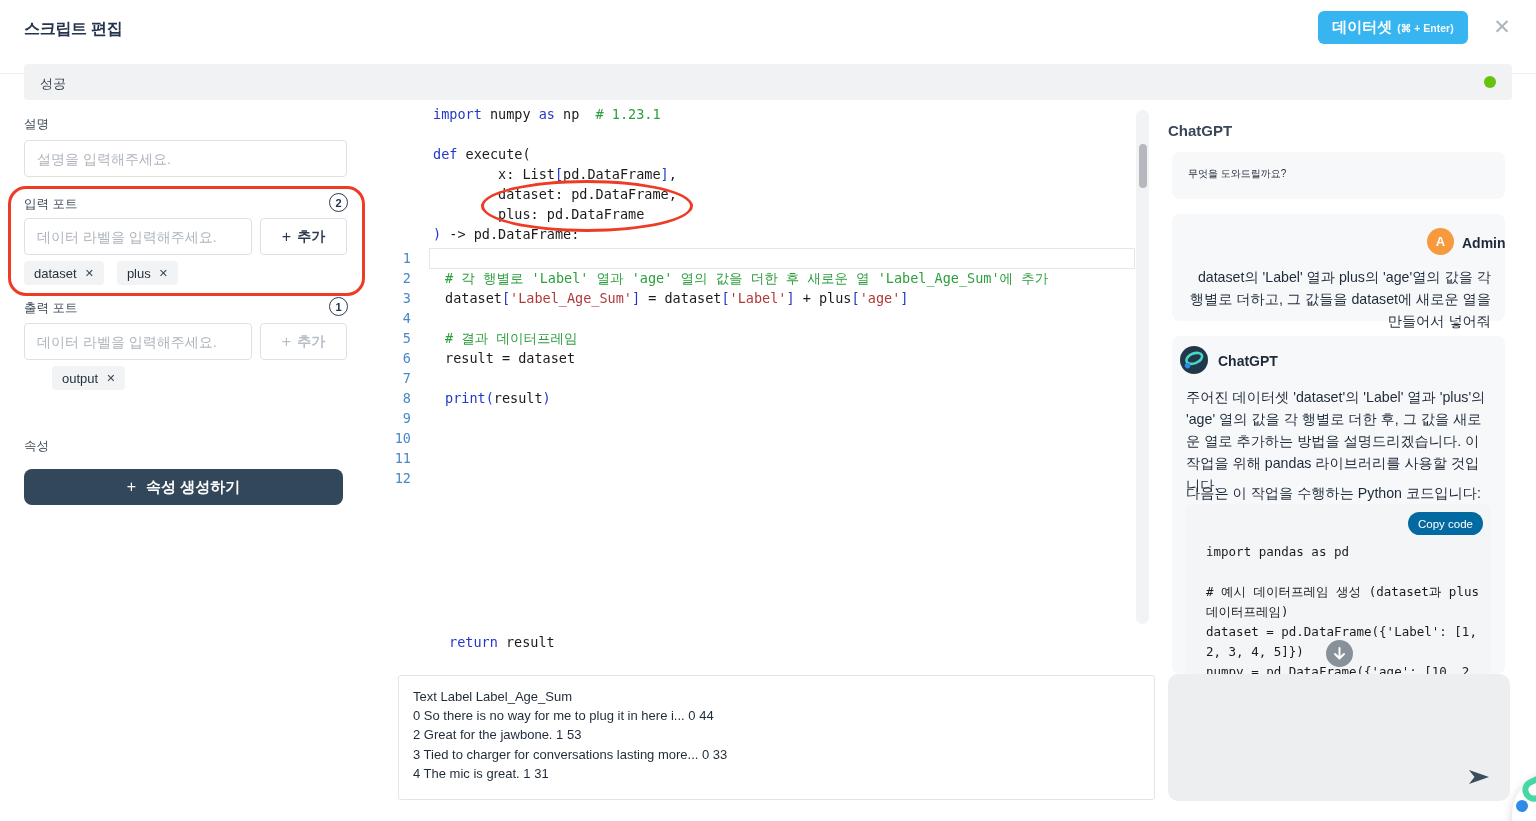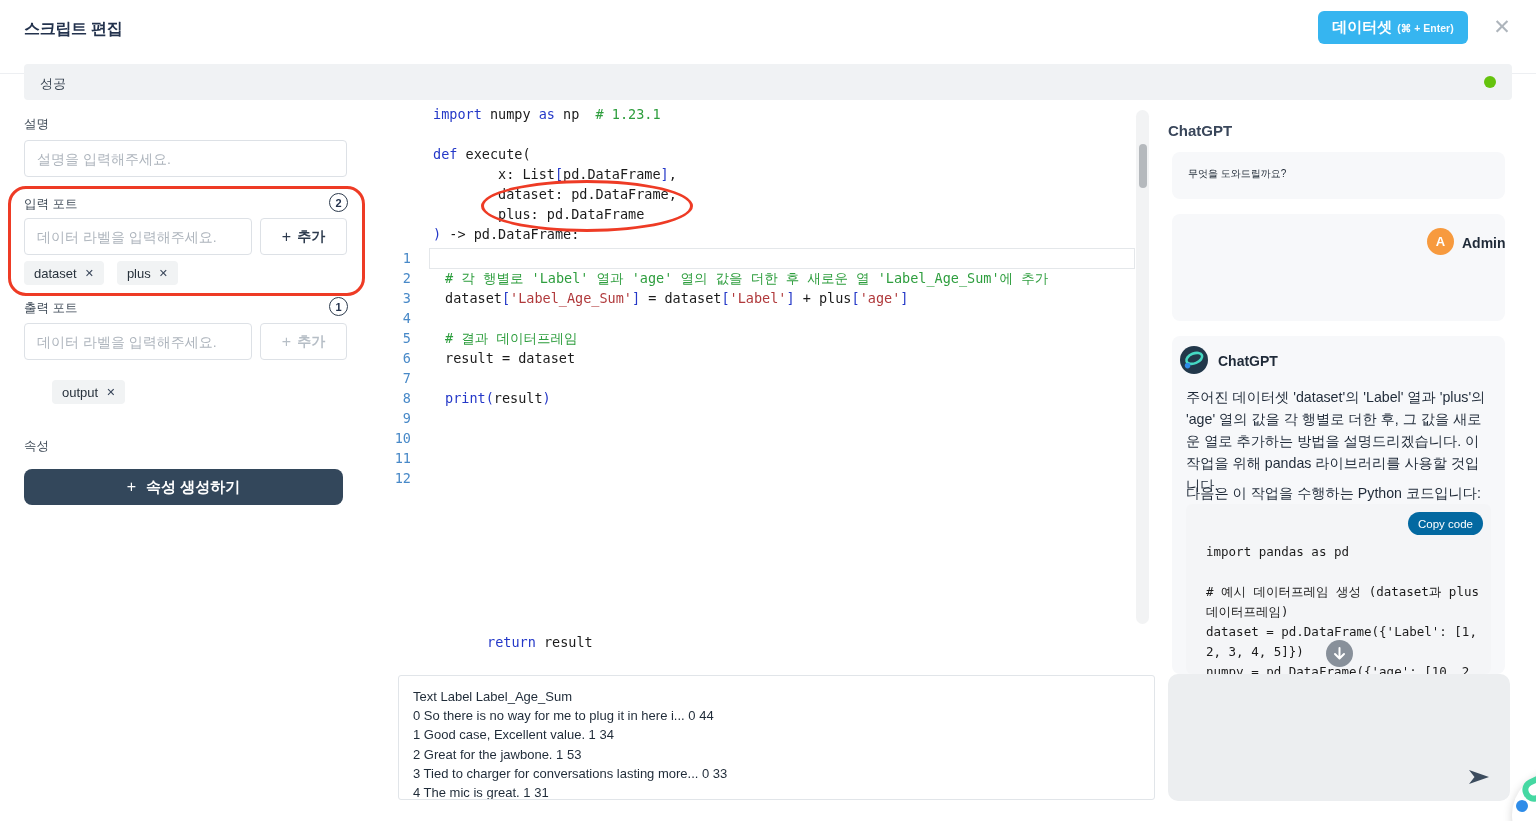--- a/index.html
+++ b/index.html
@@ -46,21 +46,21 @@
   .code-lines .cline { height:20px; line-height:20px; font-size:13.5px; white-space:pre; }
   .tok-kw { color:#2438c8; }
   .tok-pl { color:#1b1b1b; }
   .tok-cm { color:#2e9e3e;margin-top:48px; }
   .tok-st { color:#b0393b; }
   .tok-br { color:#2438c8; }
   .line1-box { position:absolute; left:44px; top:140px; width:706px; height:21px; border:1px solid #e4e7ea; background:#fff; }
   .annot-ellipse { position:absolute; left:96px; top:72px; width:212px; height:52px; border:3px solid #ee3b25; border-radius:50%; pointer-events:none; z-index:30; }
   .vscroll { position:absolute; left:751px; top:2px; width:13px; height:514px; background:#f2f3f4; border-radius:7px; }
   .vthumb { position:absolute; left:2.5px; top:34px; width:8px; height:44px; background:#b5b9bd; border-radius:4px; }
-  .return-line { position:absolute; left:64px; top:524px; height:20px; line-height:20px; font-size:13.5px; white-space:pre;margin-left:38px; }
+  .return-line { position:absolute; left:64px; top:524px; height:20px; line-height:20px; font-size:13.5px; white-space:pre; }
 
   
   .out-box { position:absolute; left:390px; top:675px; width:757px; height:125px; border:1px solid #e1e5e9; border-radius:3px; background:#fff; padding:11px 14px; overflow:hidden;margin-left:8px; }
   .out-line { font-size:13px; line-height:19.2px; color:#1f2b38; white-space:pre; }
 
   
   .chat { position:absolute; left:1168px; top:108px; width:344px; height:713px; }
   .chat-title { position:absolute; left:0; top:14px; font-size:15px; font-weight:bold; color:#39465a; }
   .bubble { position:absolute; background:#f7f8fa; border-radius:8px; }
   .b1 { left:4px; top:44px; width:333px; height:47px; }
@@ -125,21 +125,21 @@
       </div>
     </div>
 
     <div class="s-label" style="left:24px; top:300px;">출력 포트</div>
     <div class="count-badge" style="left:329px; top:297px;">1</div>
     <input class="s-input" style="left: 24px; top: 323px; width: 228px;" placeholder="데이터 라벨을 입력해주세요.">
     <button class="add-btn disabled" style="left:260px; top:323px;">
       <span class="plus-g">+</span>
       <span>추가</span>
     </button>
-    <div class="tag-row" style="left:24px; top:380px;padding-left:28px;">
+    <div class="tag-row" style="left:24px; top:366px;padding-left:28px;">
       <div class="tag">
         <span>output</span>
         <span class="tag-x">✕</span>
       </div>
     </div>
 
     <div class="s-label" style="left:24px; top:438px;">속성</div>
     <button class="attr-btn">
       <span class="plus-g">+</span>
       <span>속성 생성하기</span>
@@ -188,36 +188,36 @@
     </div>
     <div class="vscroll">
       <div class="vthumb"></div>
     </div>
     <div class="return-line"><span class="tok-kw">return</span><span class="tok-pl"> result</span></div>
   </div>
 
   <div class="out-box">
       <div class="out-line">Text Label Label_Age_Sum</div>
       <div class="out-line">0 So there is no way for me to plug it in here i... 0 44</div>
-      <div class="out-line">1 Good case, Excellent value. 1 34</div>
       <div class="out-line">2 Great for the jawbone. 1 53</div>
       <div class="out-line">3 Tied to charger for conversations lasting more... 0 33</div>
       <div class="out-line">4 The mic is great. 1 31</div>
     </div>
 
   <div class="chat">
     <div class="chat-title">ChatGPT</div>
 
     <div class="bubble b1">
       <div class="b1-text">무엇을 도와드릴까요?</div>
     </div>
 
     <div class="bubble b2">
       <div class="avatar-admin">A</div>
       <div class="admin-name">Admin</div>
+      <div class="b2-text">dataset의 'Label' 열과 plus의 'age'열의 값을 각 행별로 더하고, 그 값들을 dataset에 새로운 열을 만들어서 넣어줘</div>
     </div>
 
     <div class="bubble b3">
       <div class="avatar-gpt">
         <svg width="28" height="28" viewBox="0 0 28 28">
           <circle cx="14" cy="14" r="14" fill="#22384a"></circle>
           <g transform="rotate(-22 14 13)">
             <ellipse cx="14.5" cy="12.5" rx="8.3" ry="4.9" fill="none" stroke="#45d8c2" stroke-width="2.6"></ellipse>
           </g>
           <circle cx="7.6" cy="19.6" r="2.8" fill="#2e8ce8"></circle>

